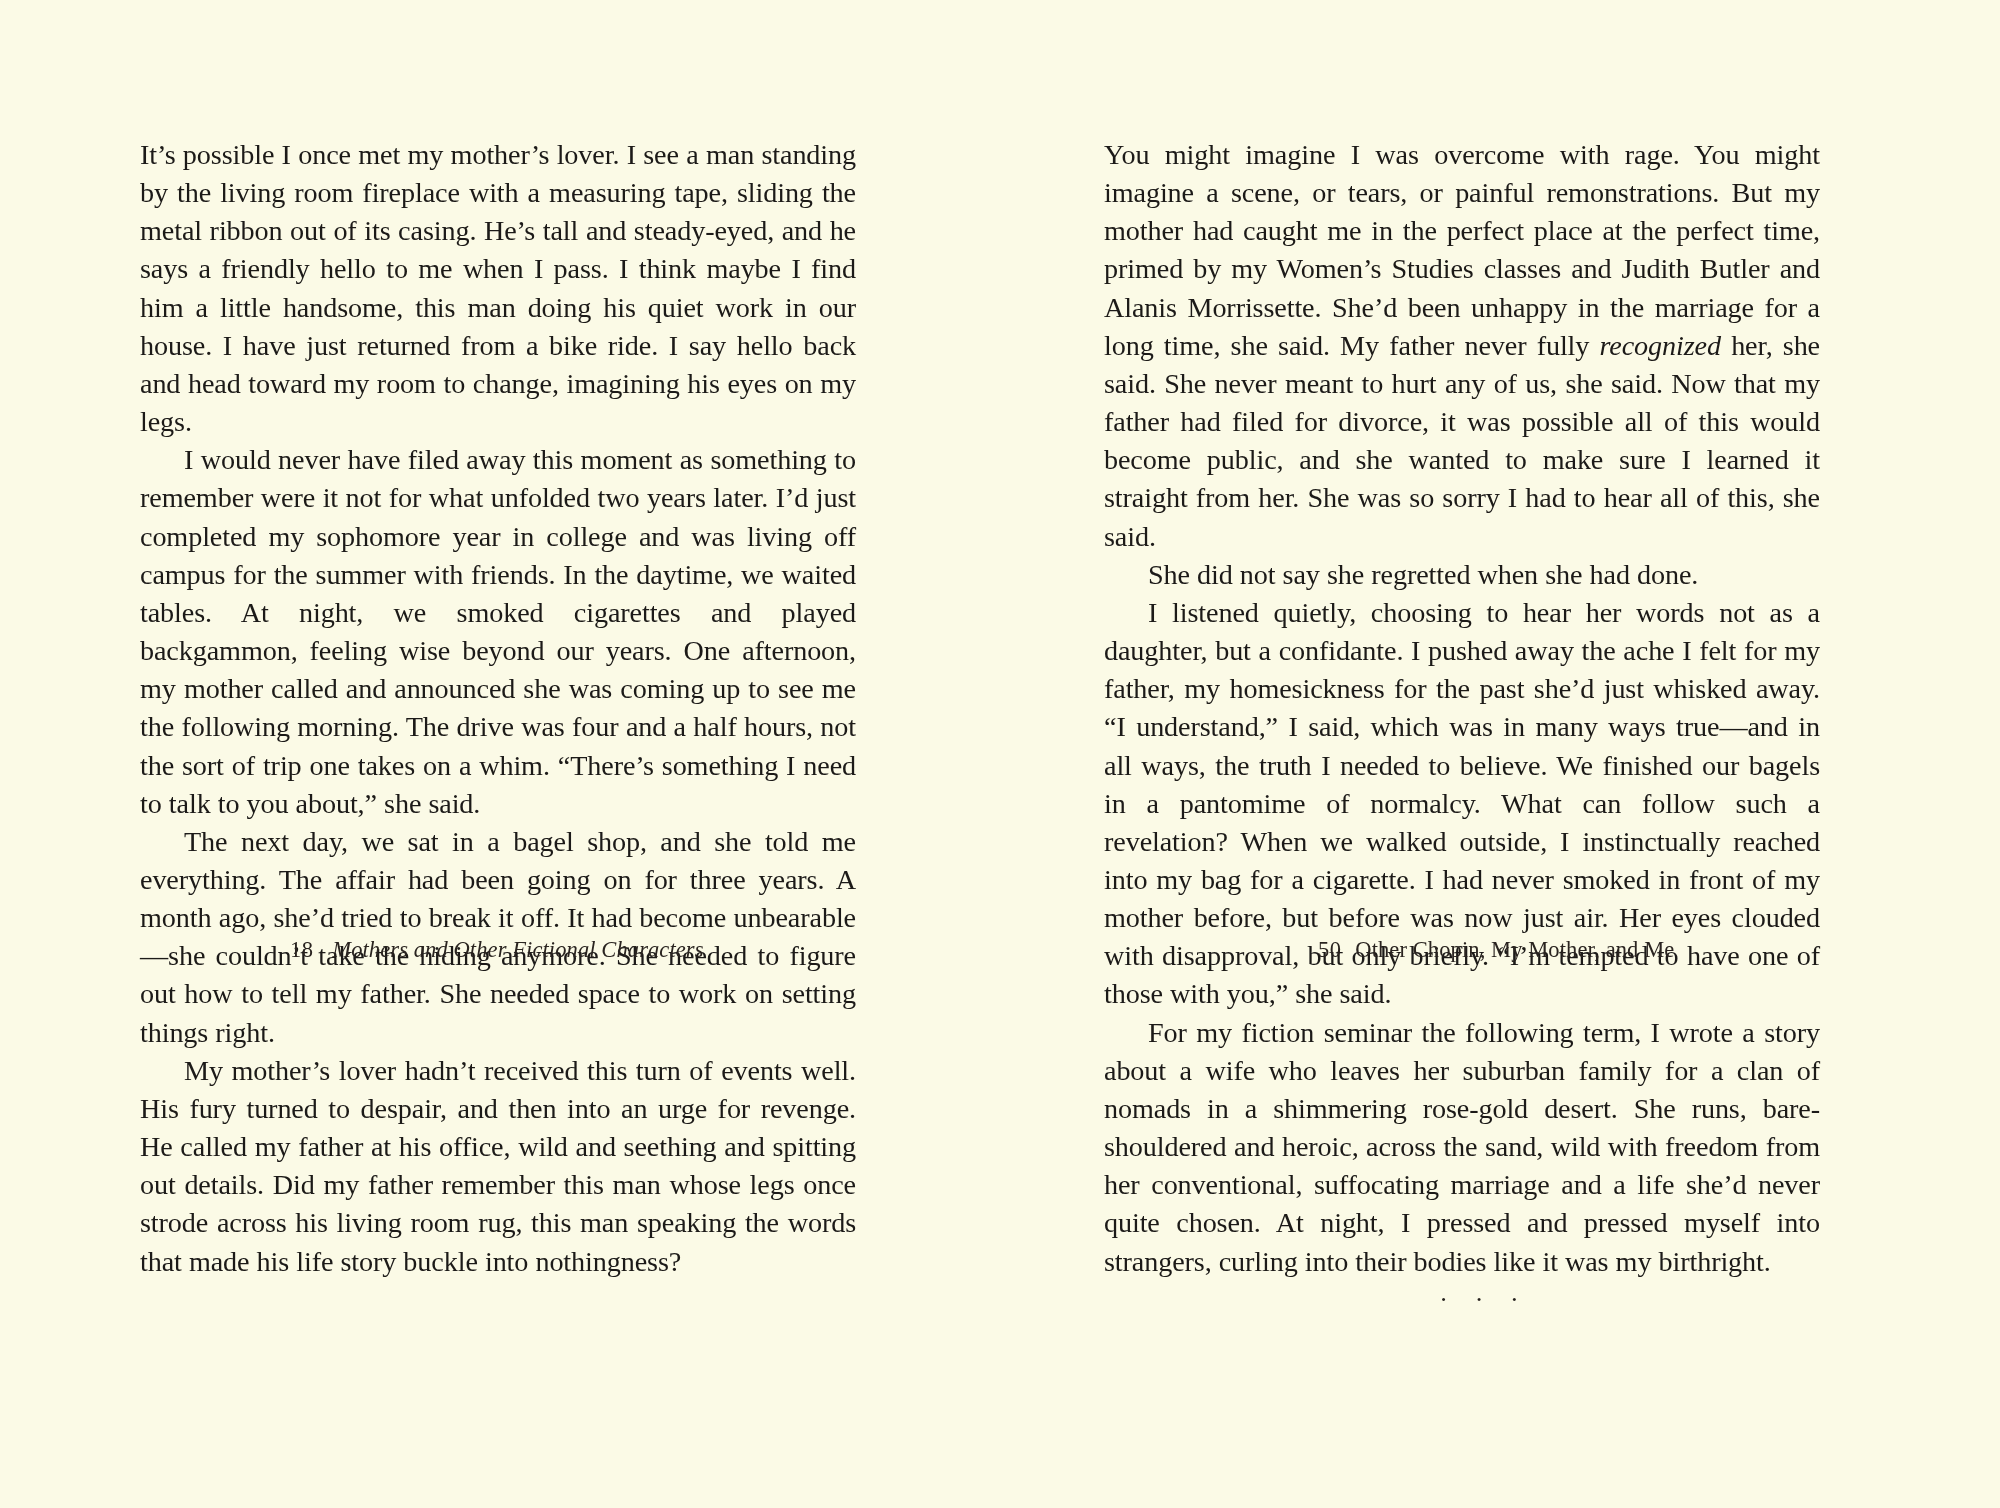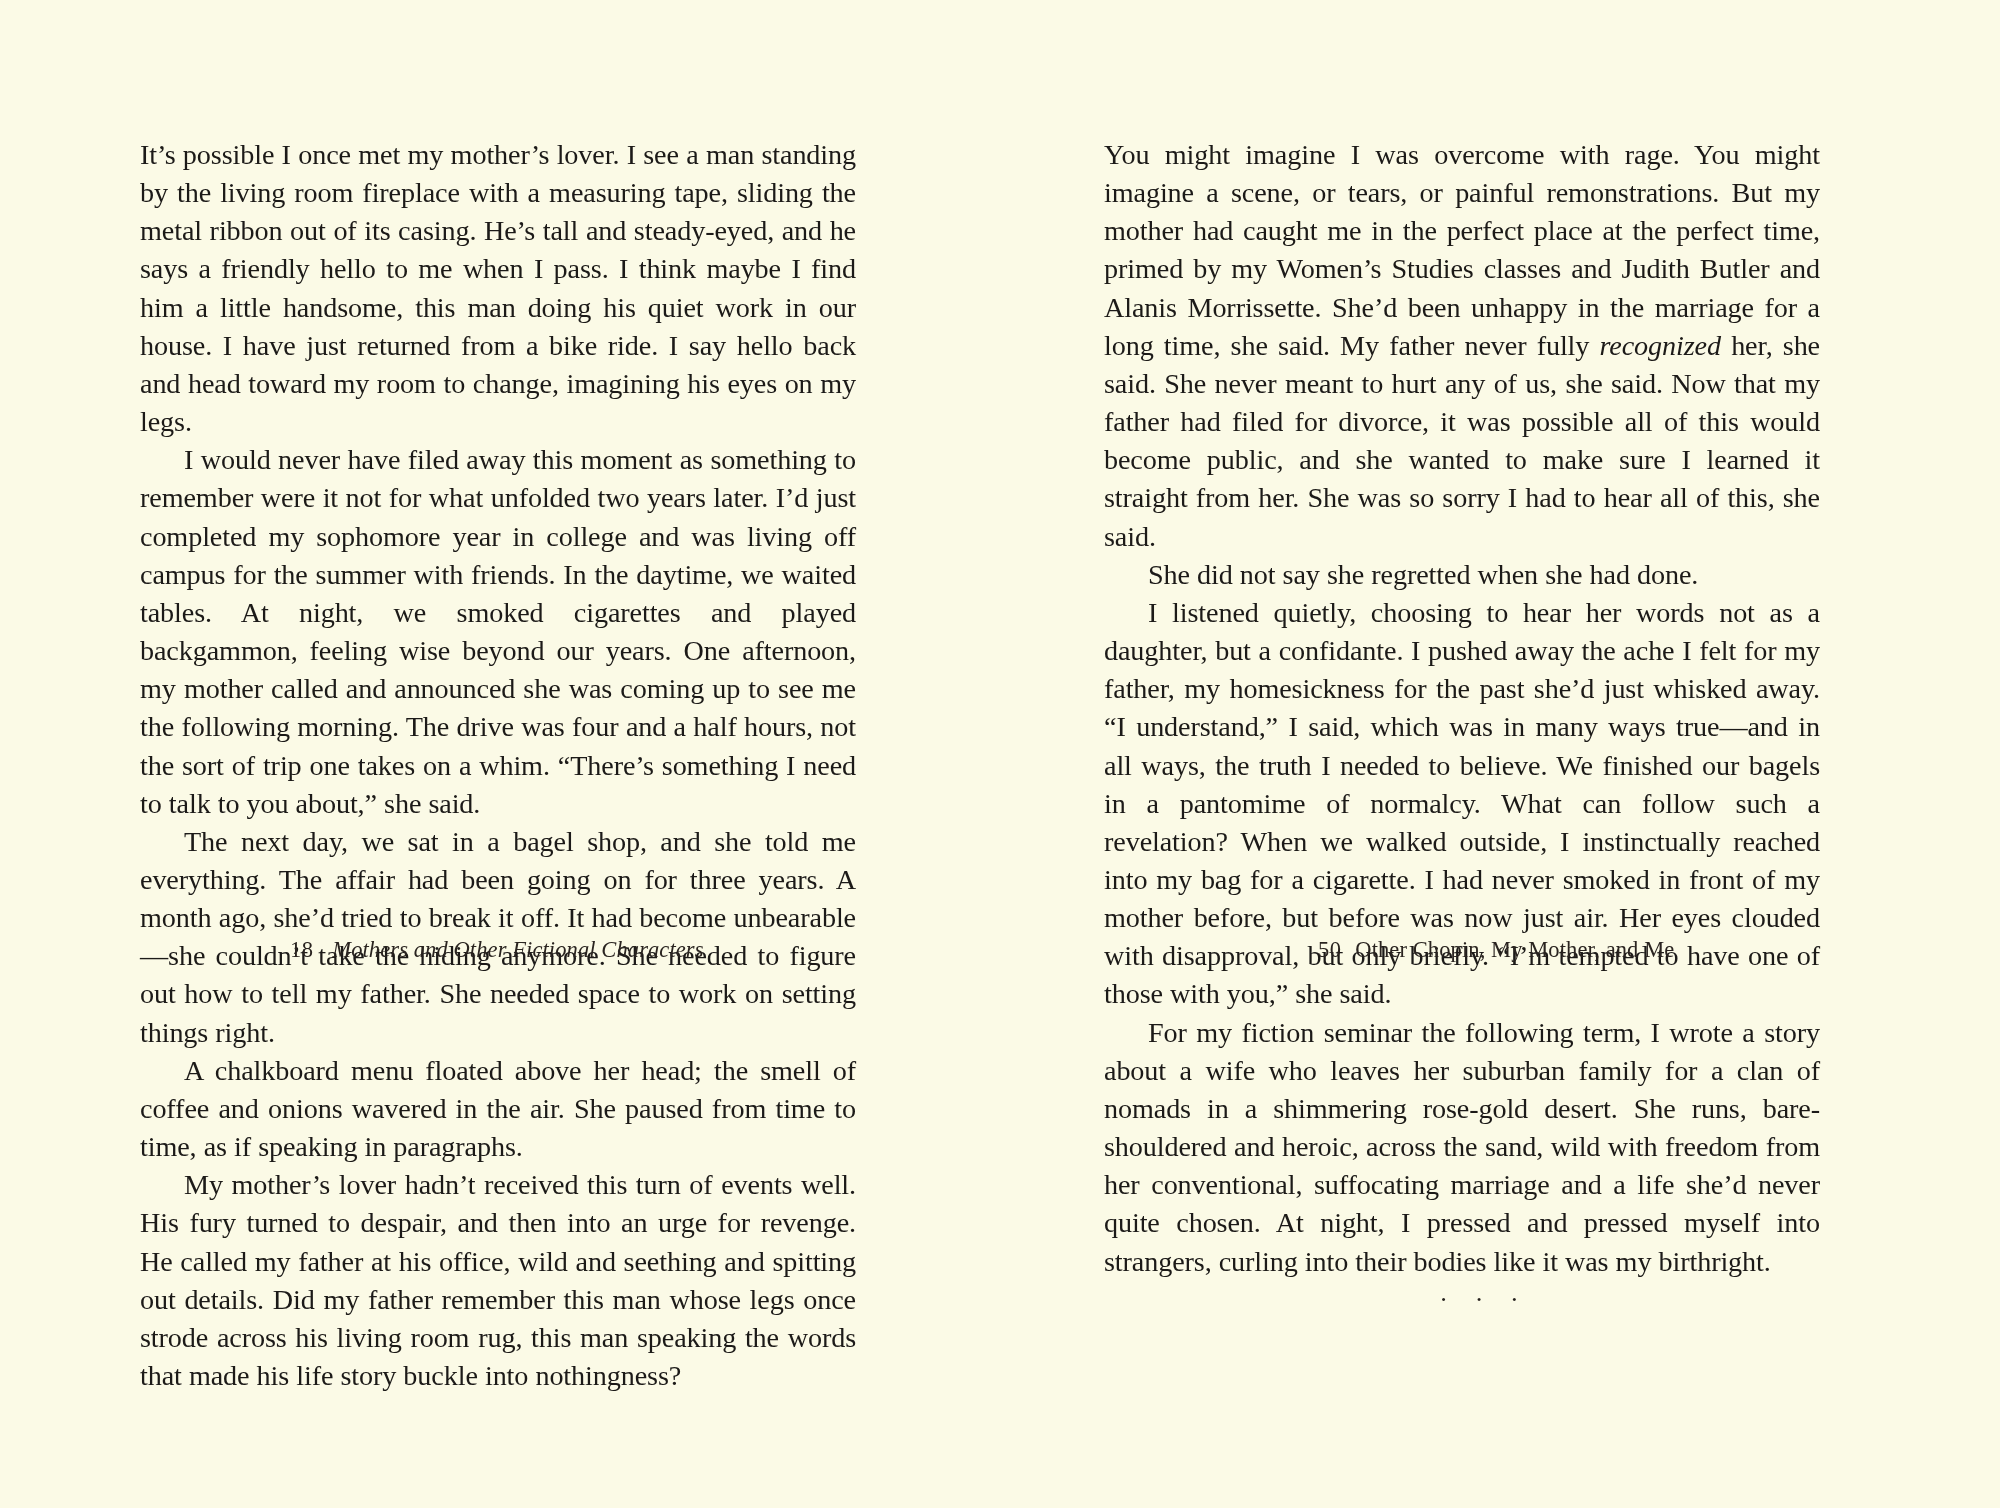--- a/index.html
+++ b/index.html
@@ -92,21 +92,20 @@
 </head>
 <body>
 
 <div class="spread">
 
   <div class="page page-verso">
     <div class="textblock">
       <p class="first">It’s possible I once met my mother’s lover. I see a man standing by the living room fireplace with a measuring tape, sliding the metal ribbon out of its casing. He’s tall and steady-eyed, and he says a friendly hello to me when I pass. I think maybe I find him a little handsome, this man doing his quiet work in our house. I have just returned from a bike ride. I say hello back and head toward my room to change, imagining his eyes on my legs.</p>
       <p>I would never have filed away this moment as something to remember were it not for what unfolded two years later. I’d just completed my sophomore year in college and was living off campus for the summer with friends. In the daytime, we waited tables. At night, we smoked cigarettes and played backgammon, feeling wise beyond our years. One afternoon, my mother called and announced she was coming up to see me the following morning. The drive was four and a half hours, not the sort of trip one takes on a whim. “There’s something I need to talk to you about,” she said.</p>
       <p>The next day, we sat in a bagel shop, and she told me everything. The affair had been going on for three years. A month ago, she’d tried to break it off. It had become unbearable—she couldn’t take the hiding anymore. She needed to figure out how to tell my father. She needed space to work on setting things right.</p>
-      <p>A chalkboard menu floated above her head; the smell of coffee and onions wavered in the air. She paused from time to time, as if speaking in paragraphs.</p>
       <p>My mother’s lover hadn’t received this turn of events well. His fury turned to despair, and then into an urge for revenge. He called my father at his office, wild and seething and spitting out details. Did my father remember this man whose legs once strode across his living room rug, this man speaking the words that made his life story buckle into nothingness?</p>
     </div>
     <div class="folio">
       <span class="num">18</span><span class="title-italic">Mothers and Other Fictional Characters</span>
     </div>
   </div>
 
   <div class="page page-recto">
     <div class="textblock">
       <p class="first"><span>You might imagine I was overcome with rage. You might imagine a scene, or tears, or painful remonstrations. But my mother had caught me in the perfect place at the perfect time, primed by my Women’s Studies classes and Judith Butler and Alanis Morrissette. She’d been unhappy in the marriage for a long time, she said. My father never fully </span><em>recognized</em><span> her, she said. She never meant to hurt any of us, she said. Now that my father had filed for divorce, it was possible all of this would become public, and she wanted to make sure I learned it straight from her. She was so sorry I had to hear all of this, she said.</span></p>

